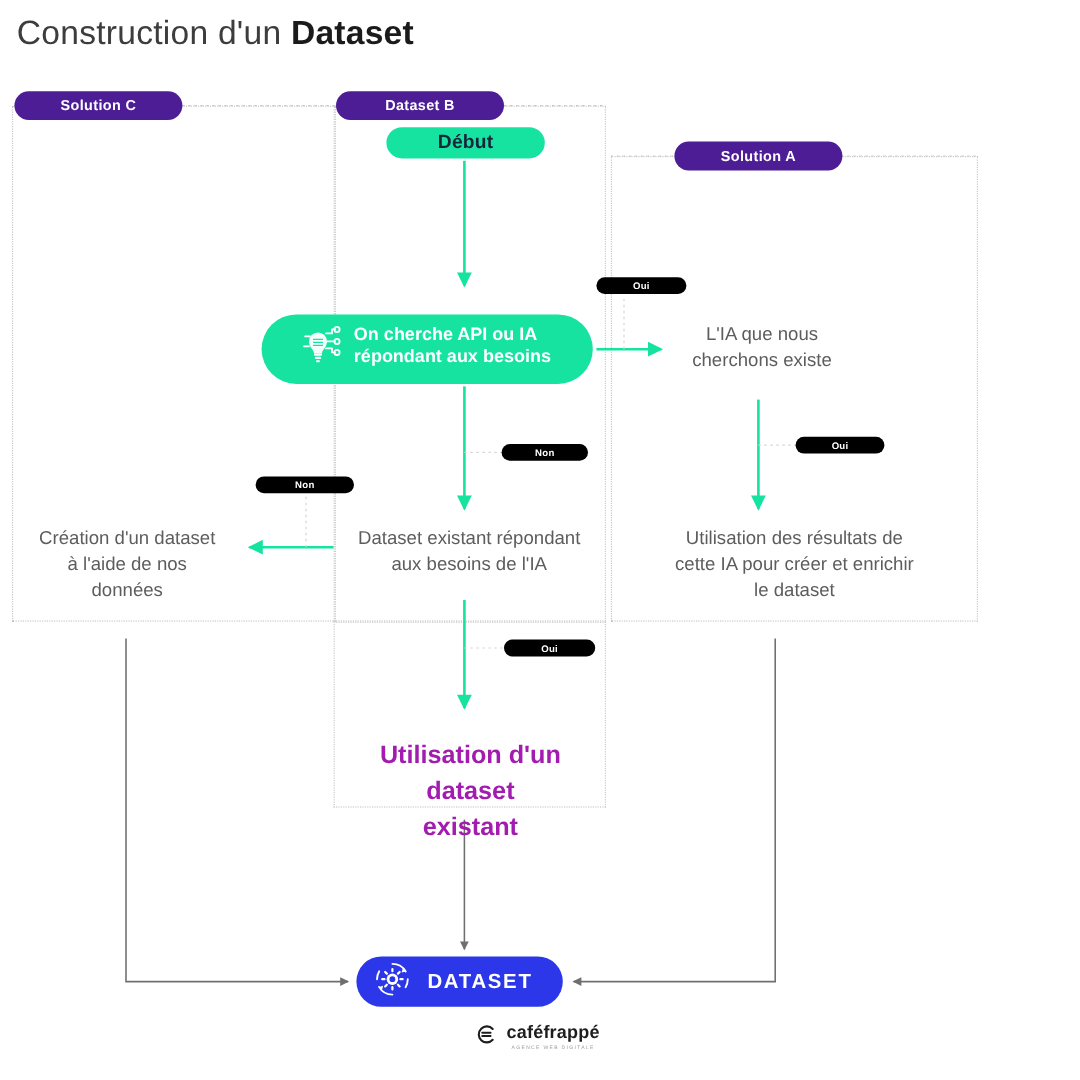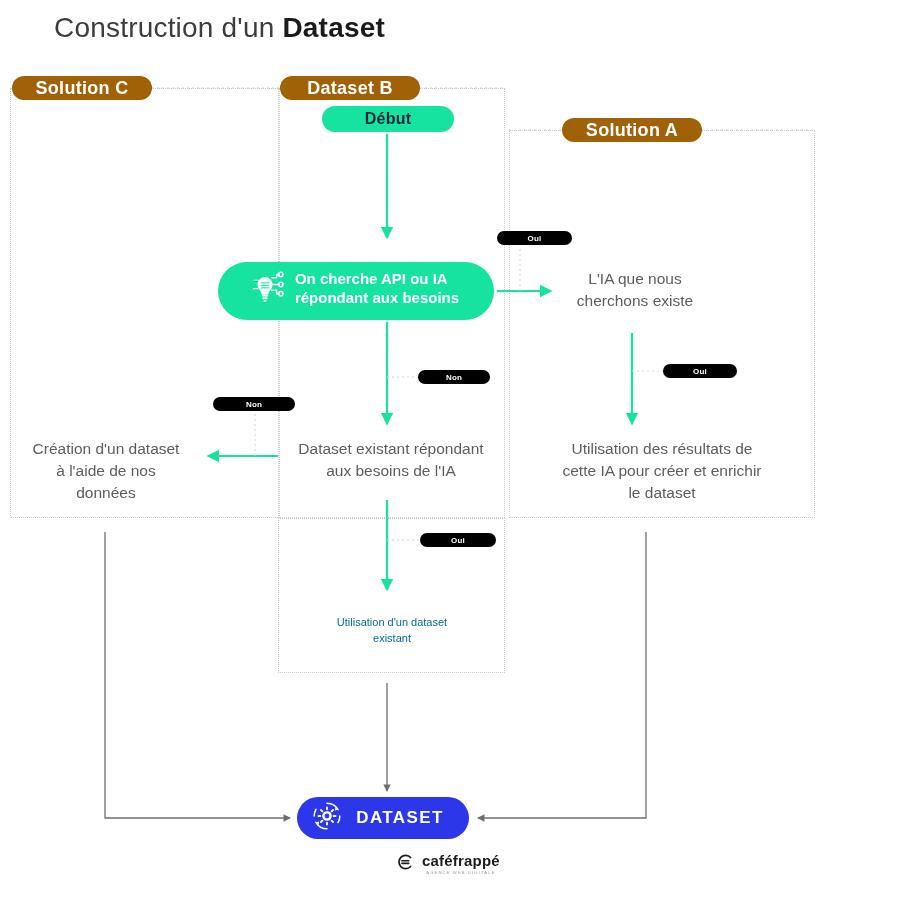--- a/index.html
+++ b/index.html
@@ -11,44 +11,43 @@
     overflow:hidden;
     position:relative;
   }
   #stage{position:absolute;left:0;top:0;width:900px;height:900px;}
 
   
   .title{
     position:absolute;left:14px;top:12px;
     font-size:28px;letter-spacing:.2px;color:#3d3d3d;font-weight:400;
     white-space:nowrap;
-    margin-left:40px;
   }
   .title b{font-weight:700;color:#1b1b1b;}
 
   
   .region{
     position:absolute;
     border:1px dotted #c9c9c9;
     box-sizing:border-box;
     background:transparent;
   }
 
   
   .pill{
     position:absolute;
     display:flex;align-items:center;justify-content:center;
     border-radius:999px;
     box-sizing:border-box;
     white-space:nowrap;
   }
   .pill-solution{
-    background:#a16207;
+    background:#4c1d95;
     color:#ffffff;
-    font-size:18px;font-weight:700;letter-spacing:.3px;
+    font-size:12px;font-weight:700;letter-spacing:.3px;
     height:24px;
   }
   .pill-start{
     background:#16e3a0;
     color:#16263a;
     font-weight:700;font-size:16px;letter-spacing:.2px;
     height:26px;
   }
   .pill-yn{
     background:#000000;color:#ffffff;
@@ -74,21 +73,21 @@
 
   
   .txtblock{
     position:absolute;
     text-align:center;
     font-size:15.5px;
     line-height:1.42;
     color:#5d5d5d;
     font-weight:400;
   }
-  .txtblock.bold{color:#0369a1;font-weight:400;font-size:11px;}
+  .txtblock.bold{color:#a21caf;font-weight:700;font-size:21px;}
 
   
   svg.wires{position:absolute;left:0;top:0;width:900px;height:900px;pointer-events:none;}
 
   
   .logo{
     position:absolute;left:396px;top:852px;
     display:flex;align-items:center;gap:6px;text-align:center;
   }
   .logo .lname{

